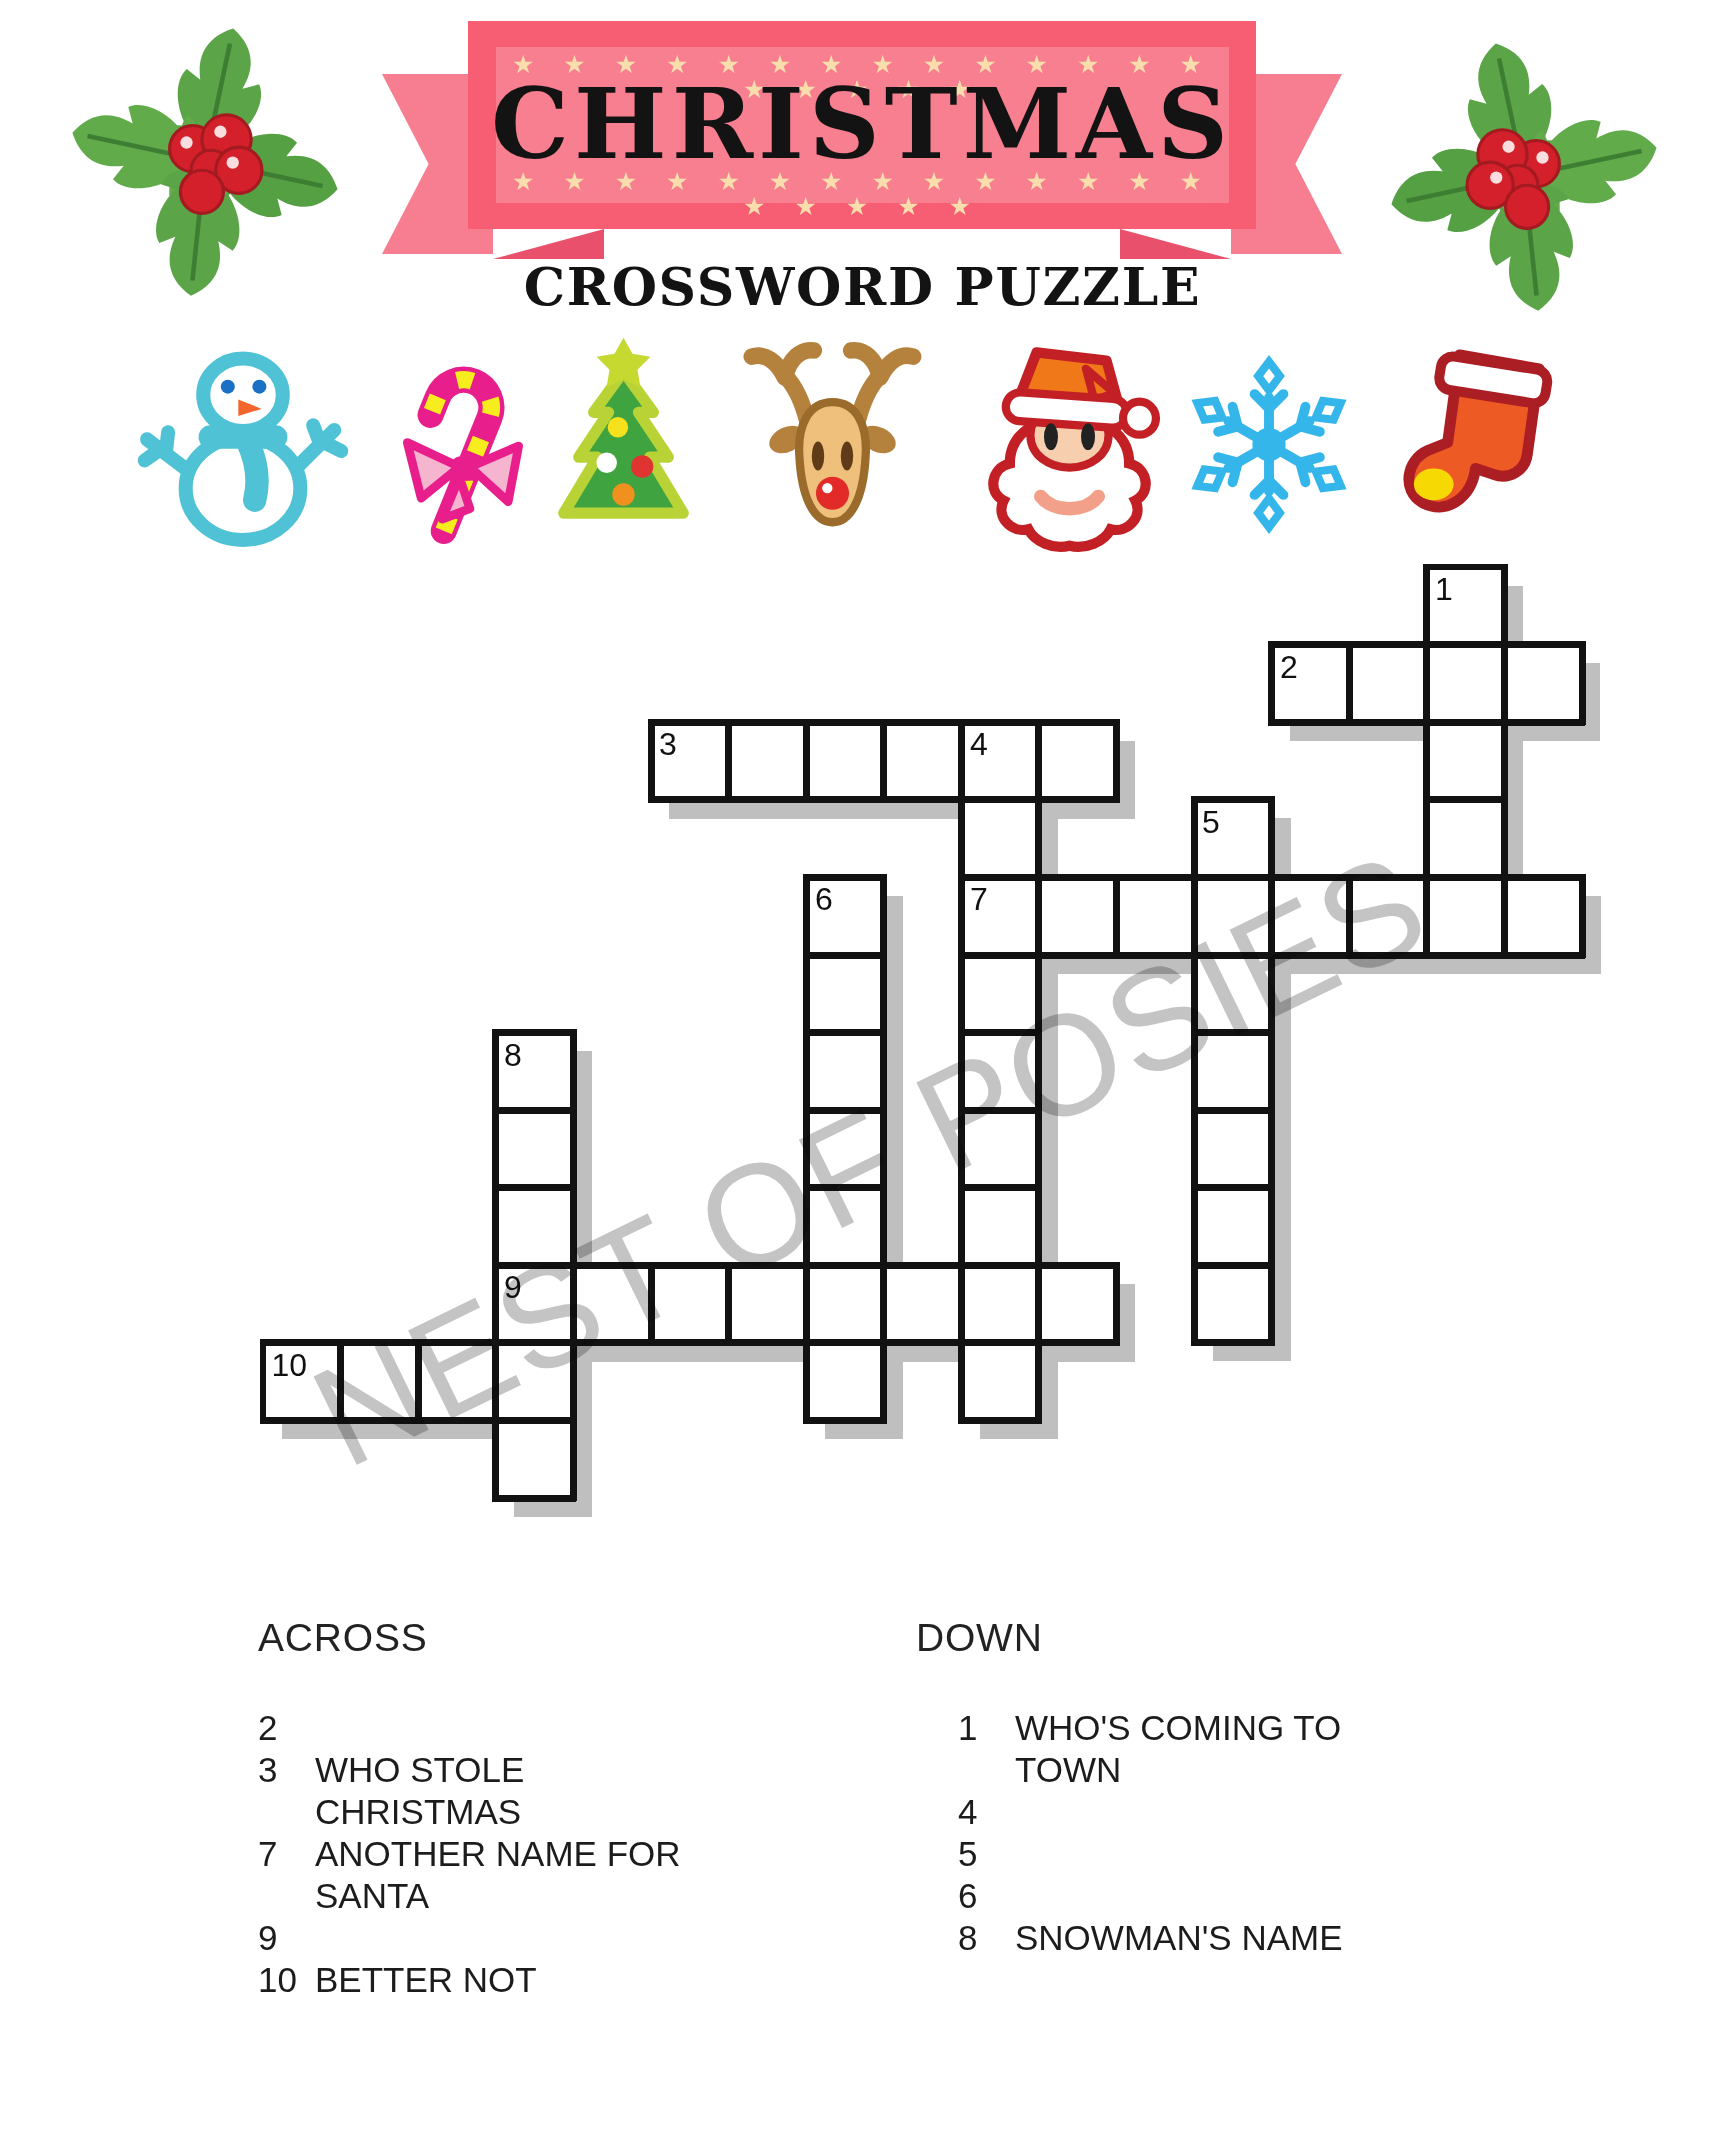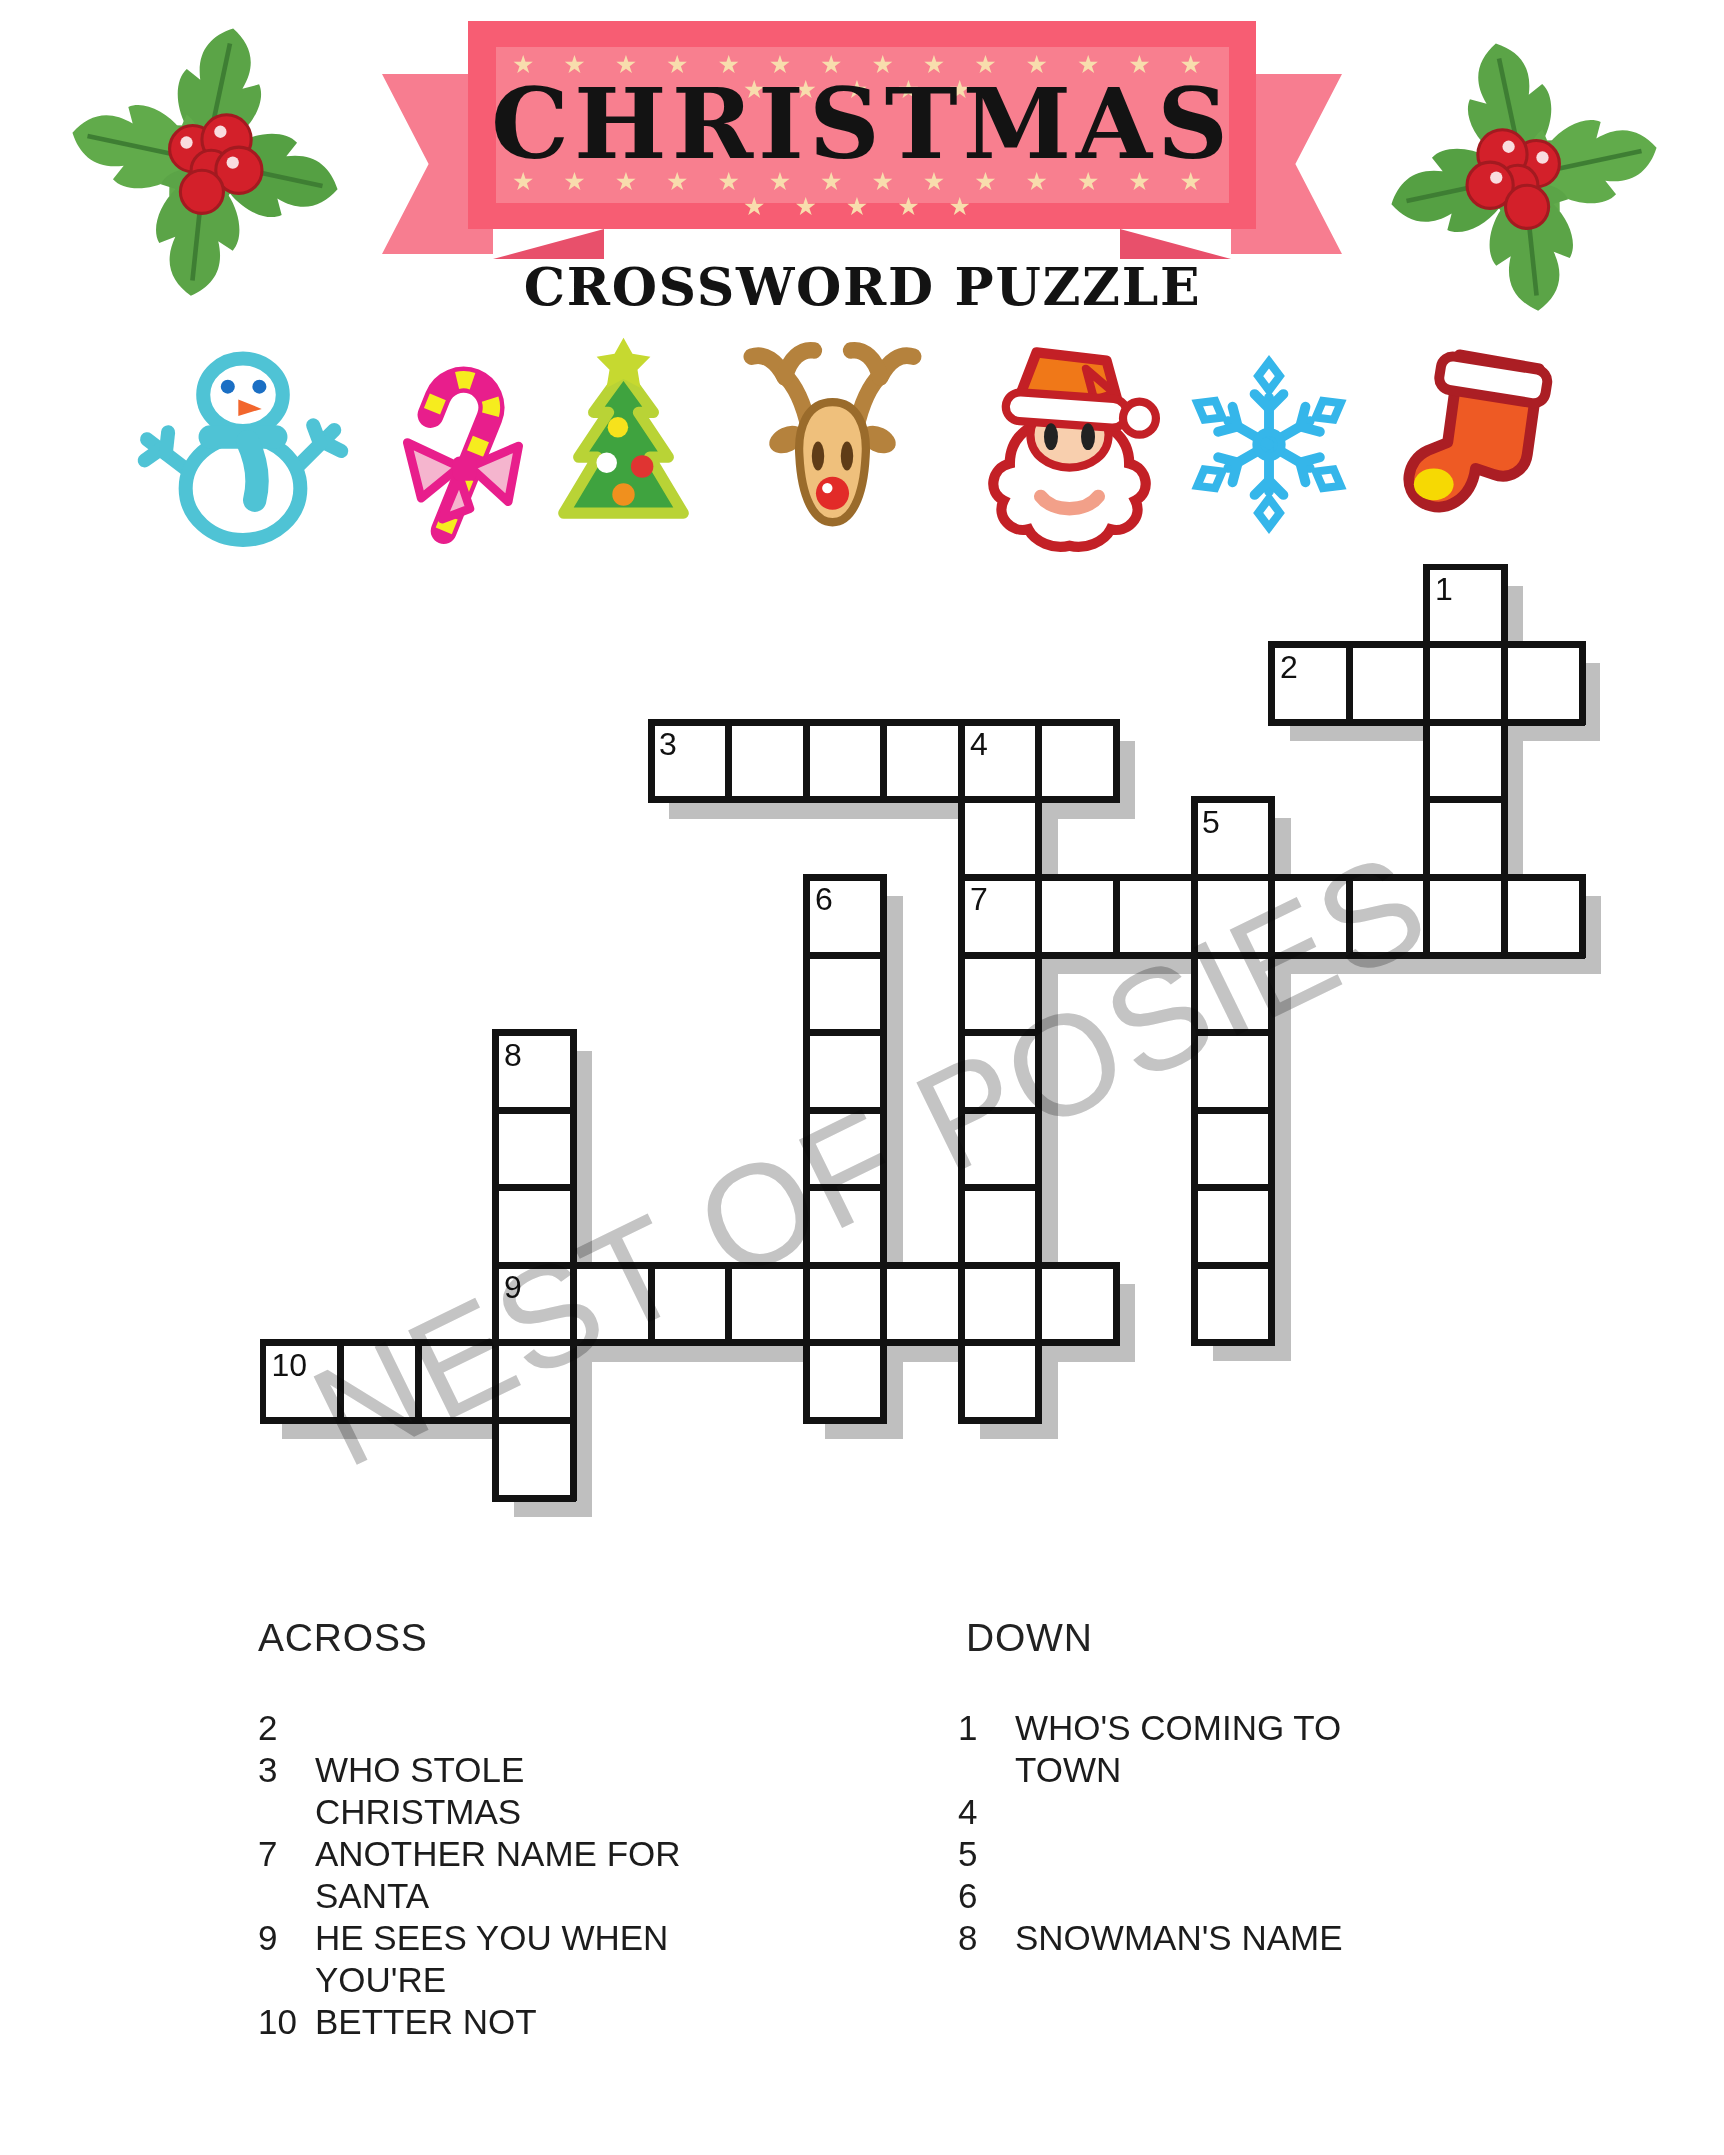--- a/index.html
+++ b/index.html
@@ -36,21 +36,21 @@
   .cellnum{position:absolute;font-size:32px;line-height:34px;color:#111;}
 
   
   .watermark{position:absolute;left:870px;top:1160px;transform:translate(-50%,-50%) rotate(-26deg);
              font-size:143px;letter-spacing:1.7px;color:#c4c4c4;white-space:nowrap;
              mix-blend-mode:multiply;}
 
   
   .clue-header{position:absolute;top:1616px;font-size:39px;letter-spacing:0.8px;color:#222;}
   .header-across{left:258px;}
-  .header-down{left:966px;}
+  .header-down{left:916px;}
   .clue-list{position:absolute;top:1707px;}
   .list-across{left:258px;width:658px;}
   .list-down{left:958px;width:708px;}
   .clue-row{display:flex;align-items:flex-start;}
   .clue-num{flex:0 0 57px;font-size:35px;line-height:42px;color:#1c1c1c;}
   .clue-text{font-size:35px;line-height:42px;color:#1c1c1c;white-space:pre-line;}
 </style>
 </head>
 <body>
 
@@ -354,22 +354,20 @@
         <div class="clue-text">WHO STOLE
 CHRISTMAS</div>
       </div>
       <div class="clue-row">
         <div class="clue-num">7</div>
         <div class="clue-text">ANOTHER NAME FOR
 SANTA</div>
       </div>
       <div class="clue-row">
         <div class="clue-num">9</div>
-        <div class="clue-text">HE SEES YOU WHEN
-YOU'RE</div>
       </div>
       <div class="clue-row">
         <div class="clue-num">10</div>
         <div class="clue-text">BETTER NOT</div>
       </div>
     </div>
   <div class="clue-list list-down">
       <div class="clue-row">
         <div class="clue-num">1</div>
         <div class="clue-text">WHO'S COMING TO

